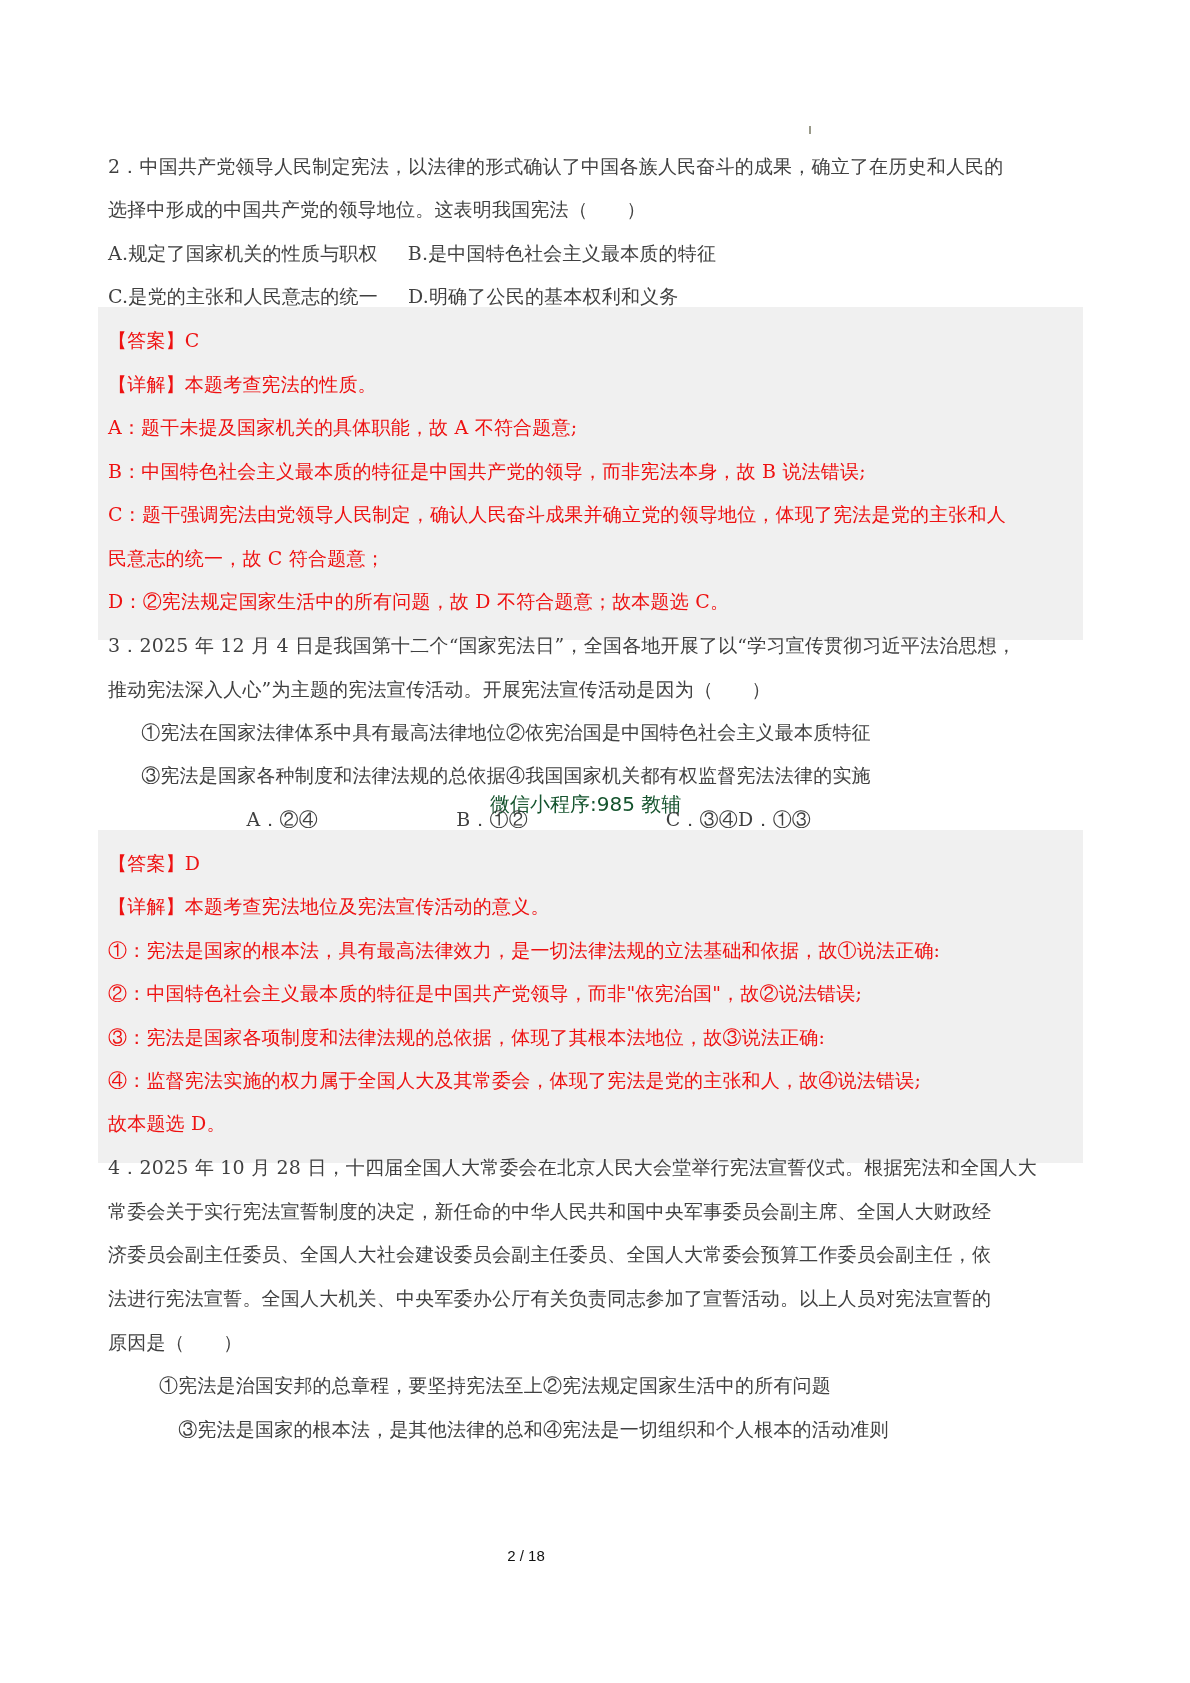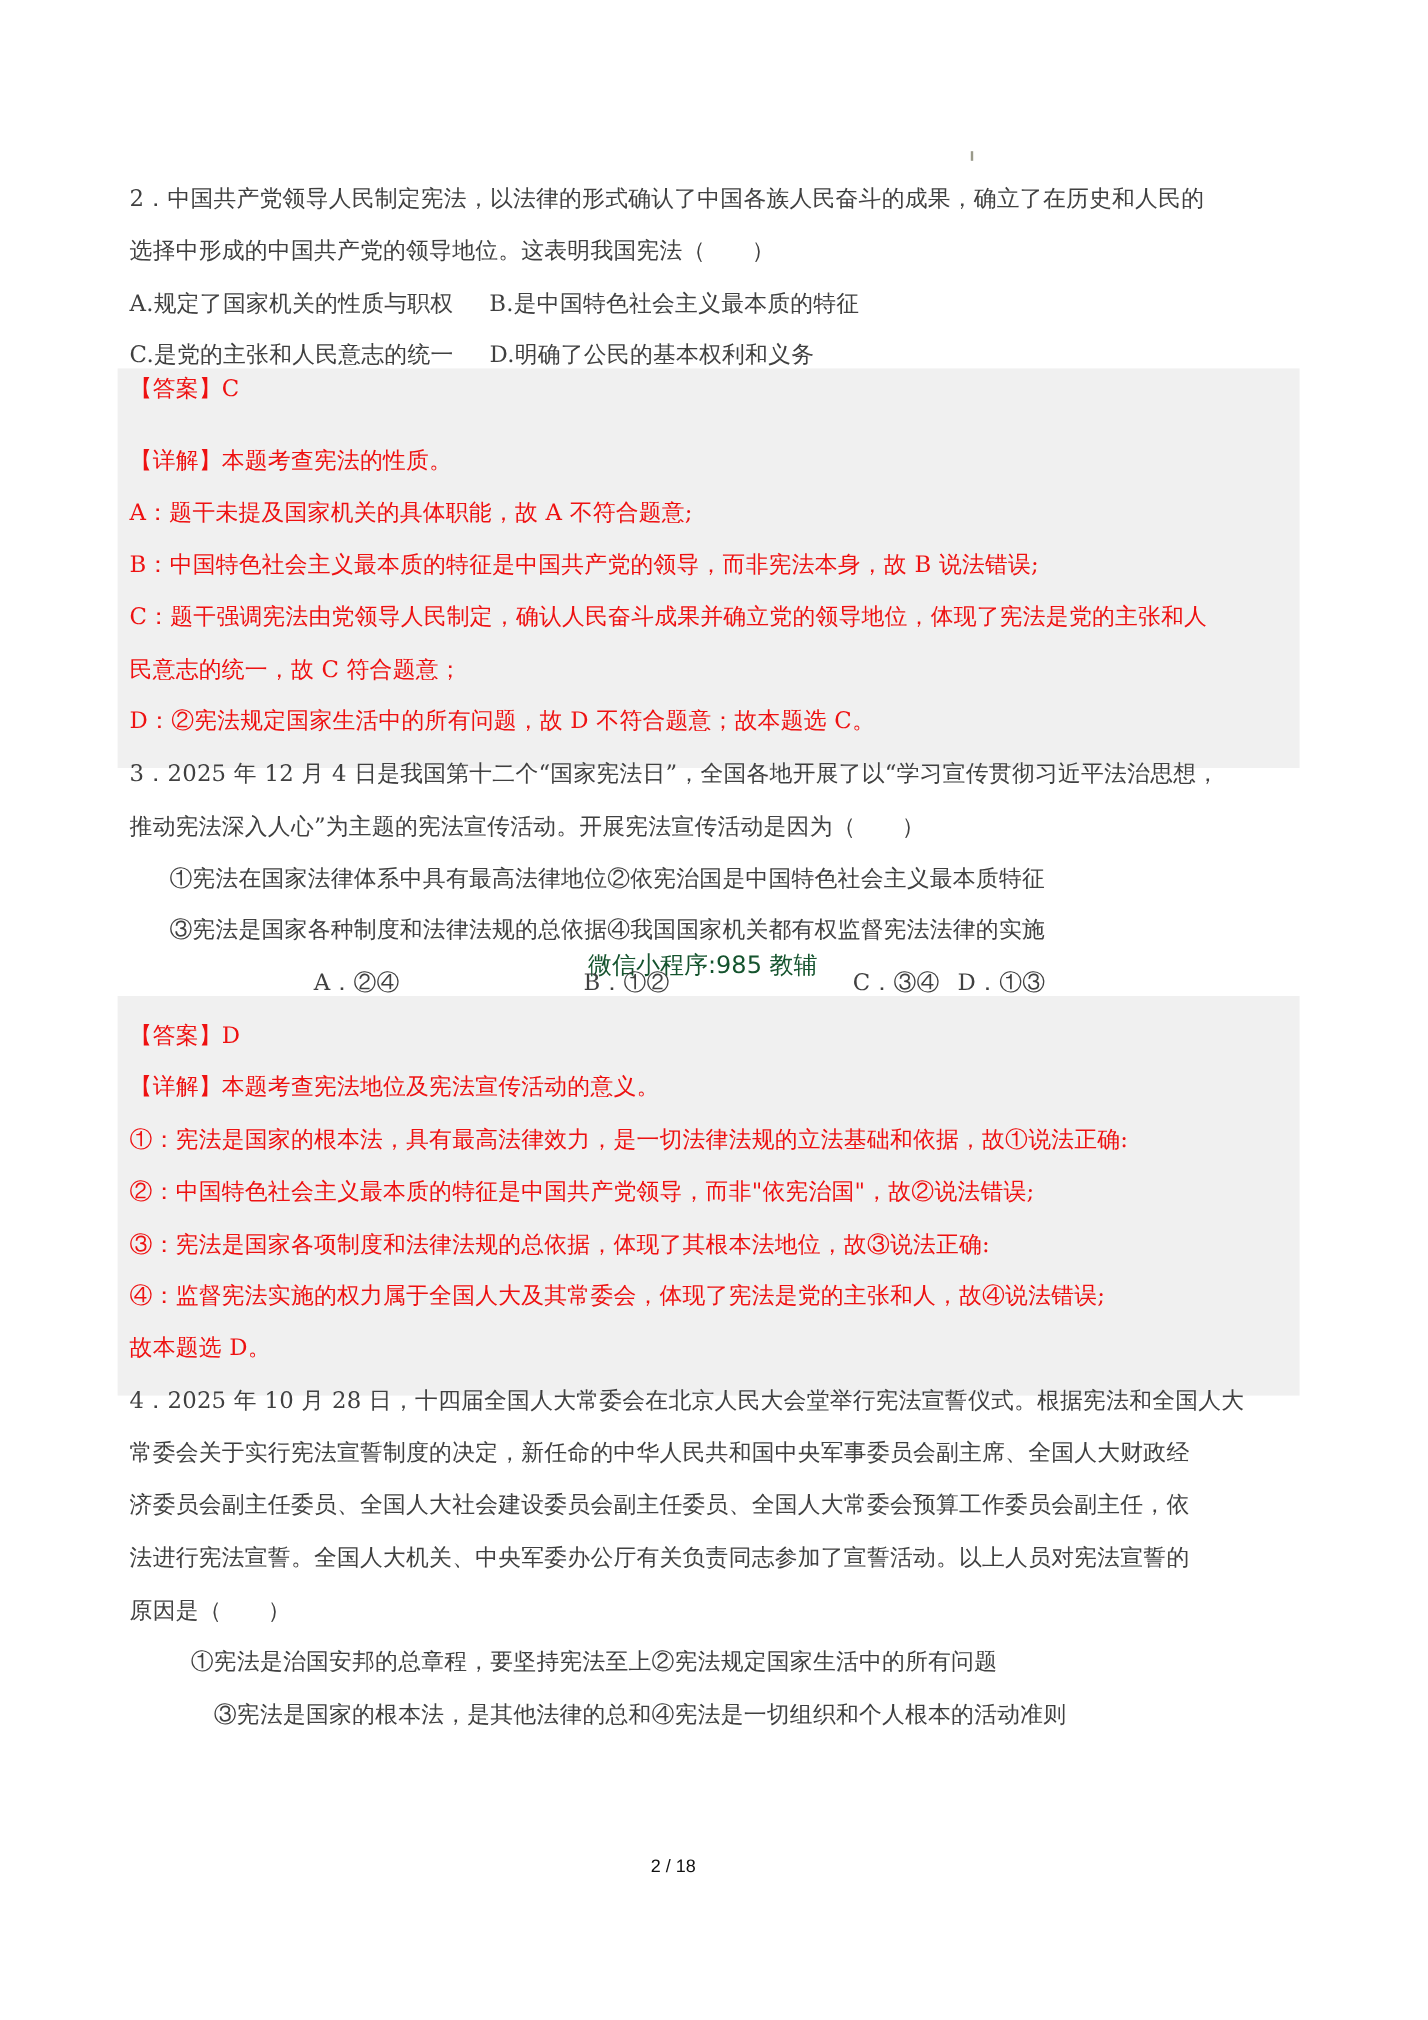--- a/index.html
+++ b/index.html
@@ -40,21 +40,20 @@
     .q-line { color: #404040; text-align: right; }
     .red { color: #ee1111; }
     .answer-box {
       position: absolute;
       left: 98px;
       width: 985px;
       background: #f0f0f0;
     }
     .opt-grid span.opt {
       display: inline-block;
-      margin-left: 15px;
     }
     .watermark {
       position: absolute;
       left: 490px;
       top: 655px;
       width: 210px;
       height: 120px;
       pointer-events: none;
       opacity: 0.35;
     }
@@ -71,21 +70,20 @@
     }
     .footer {
       position: absolute;
       left: 0;
       width: 1052px;
       top: 1547px;
       text-align: center;
       font-family: "Liberation Sans", sans-serif;
       font-size: 15px;
       color: #111111;
-      margin-left: 35px;
     }
   </style>
 </head>
 <body>
 
 <div class="page">
 
   <div class="top-mark"></div>
 
   <div class="watermark-text">微信小程序:985 教辅</div>
@@ -94,21 +92,21 @@
     <div class="line q-line" style="top:153px">2．中国共产党领导人民制定宪法，以法律的形式确认了中国各族人民奋斗的成果，确立了在历史和人民的</div>
     <div class="line q-line" style="top:196px">选择中形成的中国共产党的领导地位。这表明我国宪法（　　）</div>
     <div class="line q-line" style="top:240px">
       <span>A.规定了国家机关的性质与职权</span><span style="display:inline-block;width:30px"></span><span>B.是中国特色社会主义最本质的特征</span>
     </div>
     <div class="line q-line" style="top:283px">
       <span>C.是党的主张和人民意志的统一</span><span style="display:inline-block;width:30px"></span><span>D.明确了公民的基本权利和义务</span>
     </div>
 
     <div class="answer-box" style="top:307px;height:333px"></div>
-    <div class="line red" style="top:311px">【答案】C</div>
+    <div class="line red" style="top:327px">【答案】C</div>
     <div class="line red" style="top:371px">【详解】本题考查宪法的性质。</div>
     <div class="line red" style="top:414px">A：题干未提及国家机关的具体职能，故 A 不符合题意;</div>
     <div class="line red" style="top:458px">B：中国特色社会主义最本质的特征是中国共产党的领导，而非宪法本身，故 B 说法错误;</div>
     <div class="line red" style="top:501px">C：题干强调宪法由党领导人民制定，确认人民奋斗成果并确立党的领导地位，体现了宪法是党的主张和人</div>
     <div class="line red" style="top:545px">民意志的统一，故 C 符合题意；</div>
     <div class="line red" style="top:588px">D：②宪法规定国家生活中的所有问题，故 D 不符合题意；故本题选 C。</div>
   </div>
 
   <div>
     <div class="line q-line" style="top:632px">3．2025 年 12 月 4 日是我国第十二个“国家宪法日”，全国各地开展了以“学习宣传贯彻习近平法治思想，</div>

